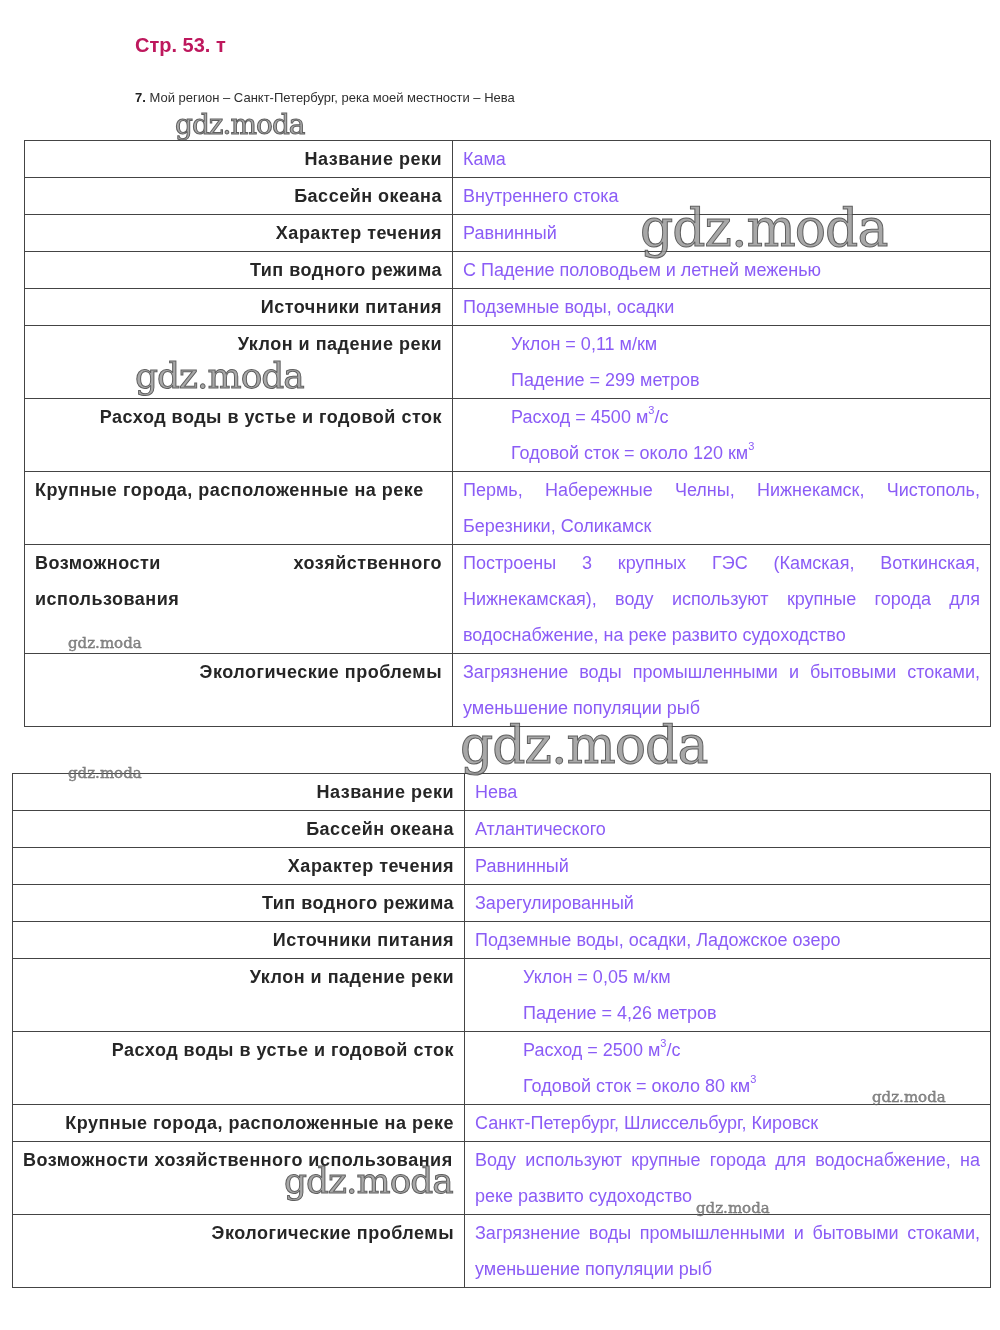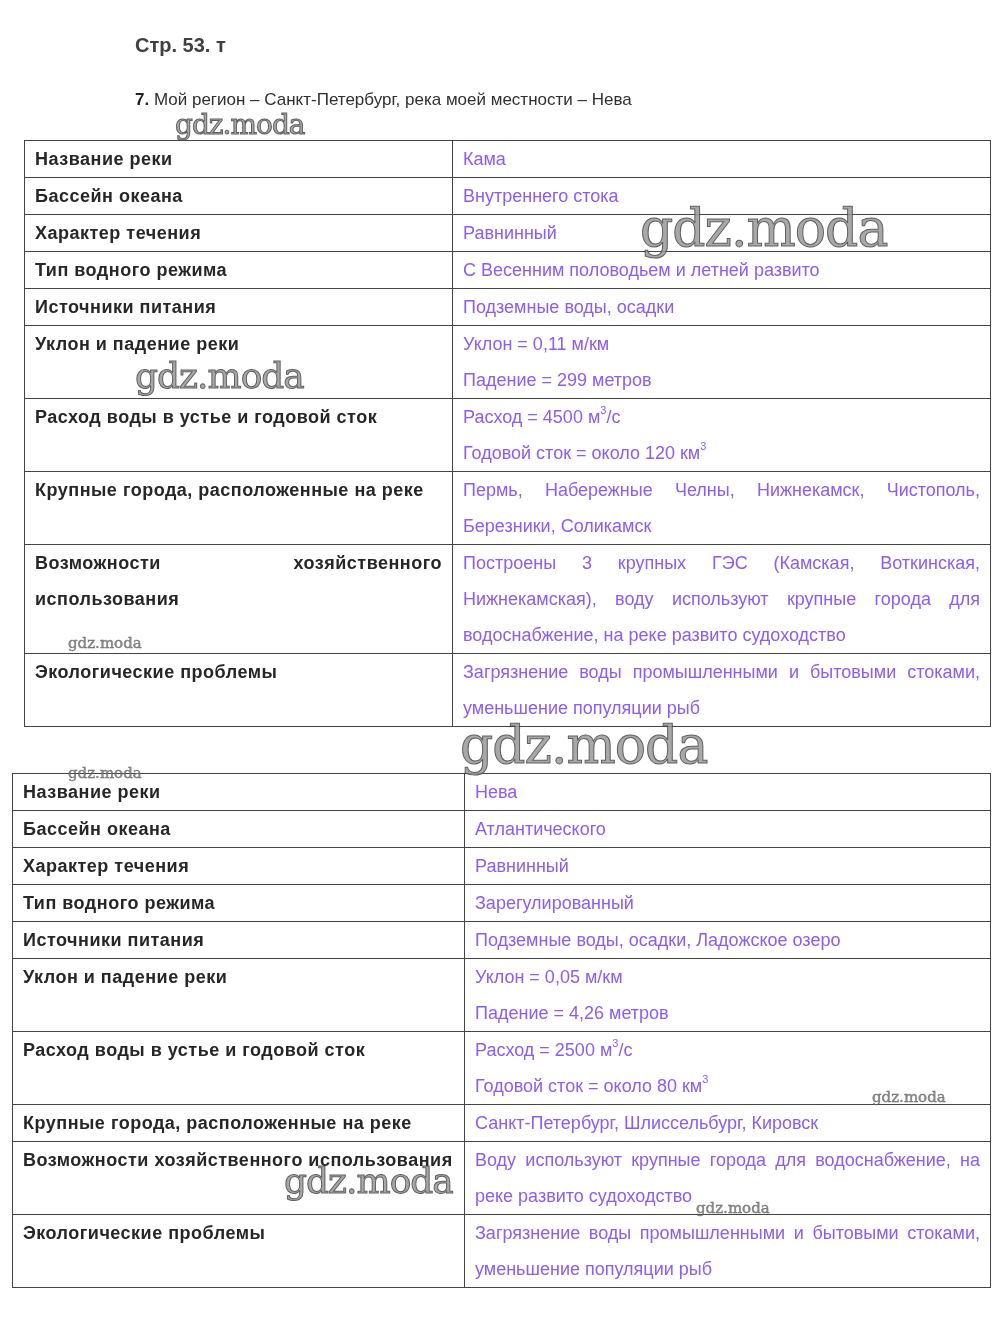--- a/index.html
+++ b/index.html
@@ -1,26 +1,26 @@
 <!DOCTYPE html>
 <html><head>
 <meta charset="utf-8">
 <style>
   html, body { margin: 0; padding: 0; background: #ffffff; }
   body { width: 1000px; height: 1330px; position: relative; overflow: hidden;
          font-family: "Liberation Sans", sans-serif; color: #2a2a2a; }
-  .page-ref { position: absolute; left: 135px; top: 34px; font-size: 20px; color: #404040; font-weight: bold; }
-  .task { position: absolute; left: 135px; top: 90px; font-size: 17px; color: #2f2f2f; }
+  .page-ref { position: absolute; left: 135px; top: 34px; font-size: 20px; color: #be185d; font-weight: bold; }
+  .task { position: absolute; left: 135px; top: 90px; font-size: 13px; color: #2f2f2f; }
   .task b { font-weight: bold; color: #222; }
   table.rivers { position: absolute; border-collapse: collapse; table-layout: fixed; }
   table.rivers td { border: 1px solid #444; vertical-align: top; padding: 0 10px; font-size: 18px;
                     line-height: 36px; }
-  td.label { font-weight: bold; color: #262626; letter-spacing: 0.5px; }
+  td.label { font-weight: bold; color: #262626; letter-spacing: 0.5px; text-align: right; }
   td.value { color: #8b5cf6; }
-  .line { display: block; }
+  .line { display: block; margin-left: 48px; }
   #t1 { left: 24px; top: 140px; width: 967px; }
   #t1 col.c1 { width: 428px; }
   #t2 { left: 12px; top: 773px; width: 979px; }
   #t2 col.c1 { width: 452px; }
   sup { font-size: 11px; line-height: 0; vertical-align: 9px; }
   .wm { position: absolute; font-family: "DejaVu Serif", "Liberation Serif", serif; font-weight: normal;
         color: #9a9a9a; -webkit-text-stroke: 1px #444; letter-spacing: -1px; pointer-events: none; opacity: 0.85; }
   .wm.big { font-size: 52px; }
   .wm.mid { font-size: 36px; }
   .wm.small { font-size: 15px; -webkit-text-stroke: 0.4px #555; color: #777; letter-spacing: 0; }
@@ -48,21 +48,21 @@
     <tr>
       <td class="label">Бассейн океана</td>
       <td class="value">Внутреннего стока</td>
     </tr>
     <tr>
       <td class="label">Характер течения</td>
       <td class="value">Равнинный</td>
     </tr>
     <tr>
       <td class="label">Тип водного режима</td>
-      <td class="value">С Весенним половодьем и летней развито</td>
+      <td class="value">С Падение половодьем и летней меженью</td>
     </tr>
     <tr>
       <td class="label">Источники питания</td>
       <td class="value">Подземные воды, осадки</td>
     </tr>
     <tr>
       <td class="label">Уклон и падение реки</td>
       <td class="value">
         <span class="line">Уклон = 0,11 м/км</span>
         <span class="line">Падение = 299 метров</span>

